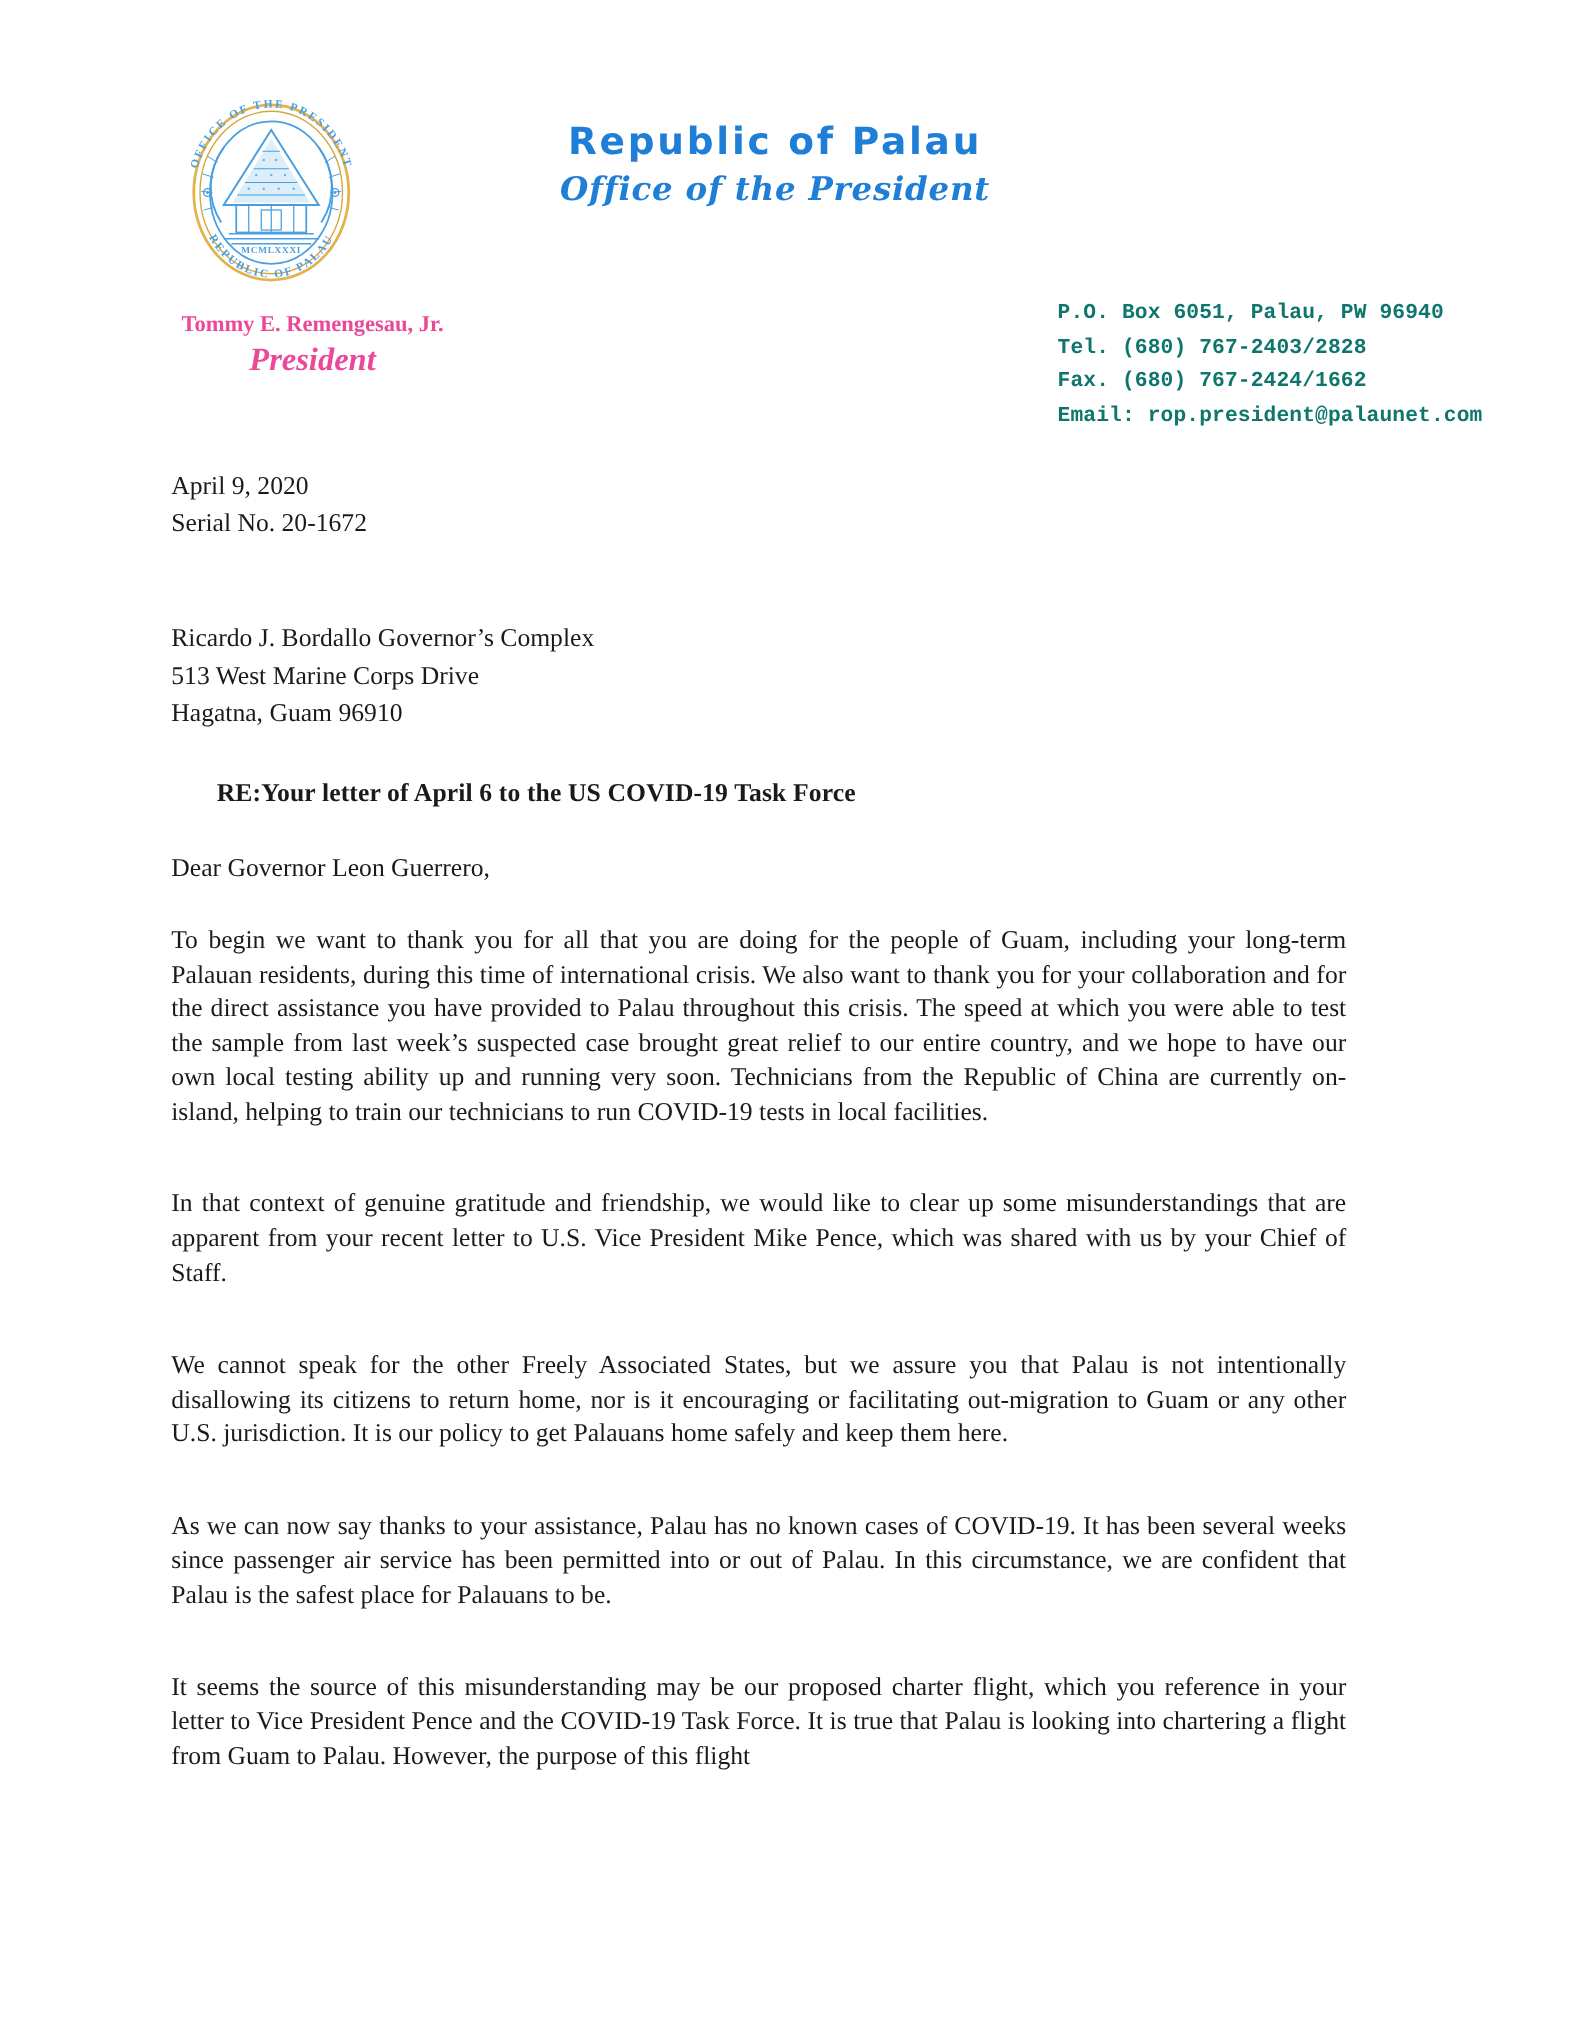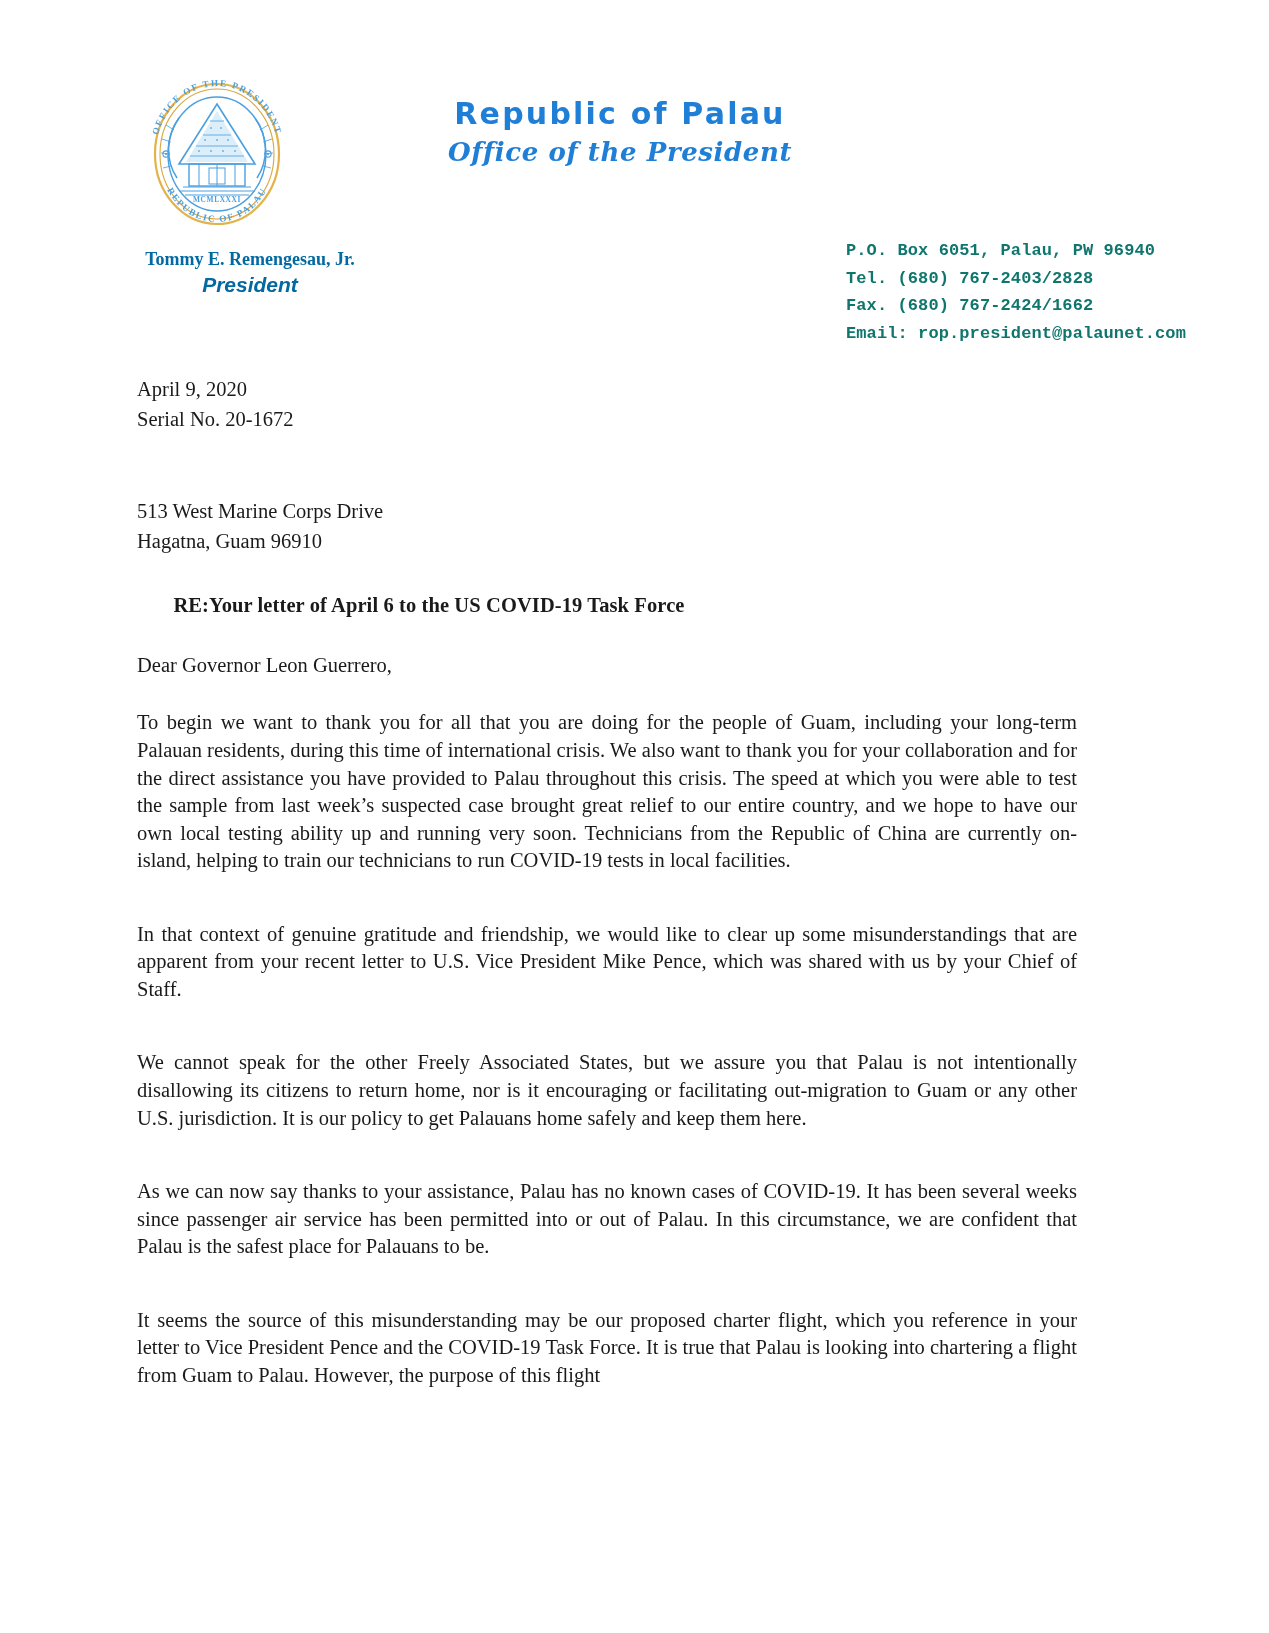--- a/index.html
+++ b/index.html
@@ -66,34 +66,34 @@
     line-height: 1.2;
     white-space: nowrap;
   }
 
   .president-block {
     position: absolute;
     left: 90px;
     top: 248px;
     width: 320px;
     text-align: center;
-    color: #0369a1;
+    color: #ec4899;
   }
   .president-name {
     font-family: "Liberation Serif", serif;
     font-weight: bold;
     font-size: 18px;
     line-height: 1.25;
     white-space: nowrap;
   }
   .president-role {
-    font-family: Liberation Sans, sans-serif;
+    font-family: Liberation Serif, serif;
     font-style: italic;
     font-weight: bold;
-    font-size: 21px;
+    font-size: 26px;
     line-height: 1.2;
     margin-top: 1px;
   }
 
   .contact-block {
     position: absolute;
     left: 846px;
     top: 237px;
     font-family: Liberation Mono, monospace;
     font-weight: bold;
@@ -237,20 +237,21 @@
   </div>
 
   <div class="letter">
 
     <div class="date-block">
       <div>April 9, 2020</div>
       <div>Serial No. 20-1672</div>
     </div>
 
     <div class="recipient">
+      <div>Ricardo J. Bordallo Governor’s Complex</div>
       <div>513 West Marine Corps Drive</div>
       <div>Hagatna, Guam 96910</div>
     </div>
 
     <div class="re-line">
       <span class="re-label">RE:</span><span>Your letter of April 6 to the US COVID-19 Task Force</span>
     </div>
 
     <div class="salutation">Dear Governor Leon Guerrero,</div>
 

